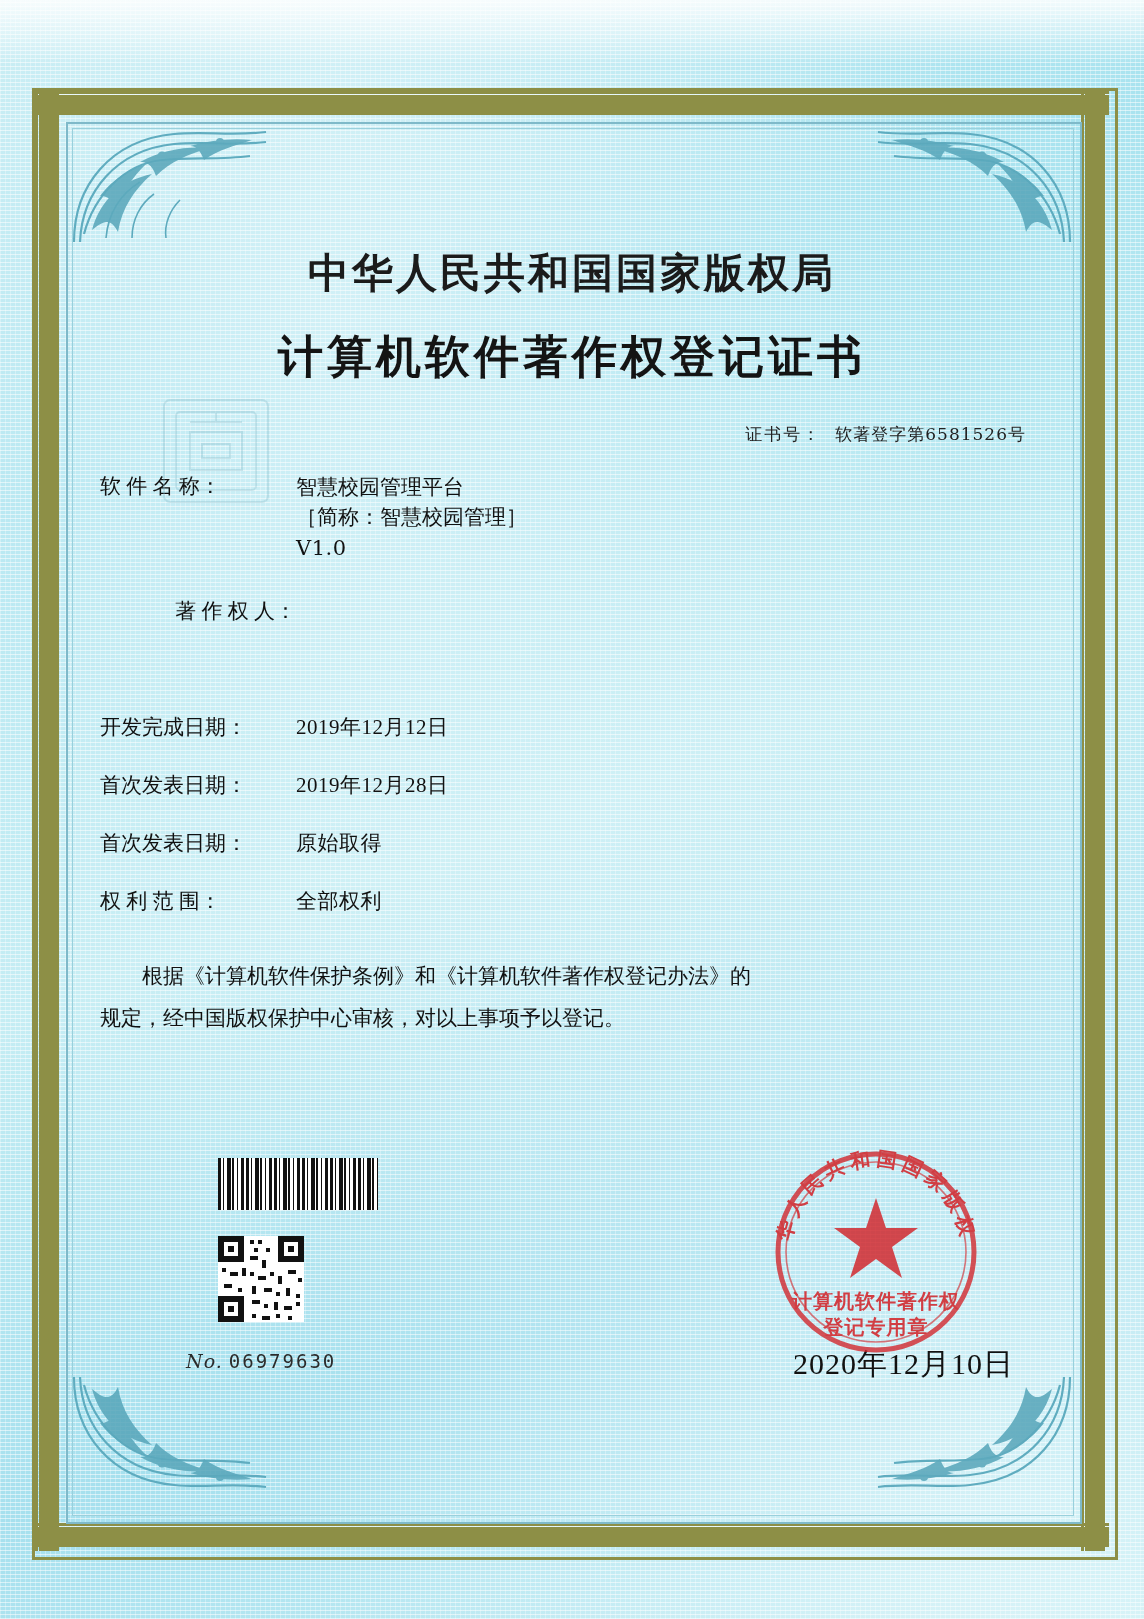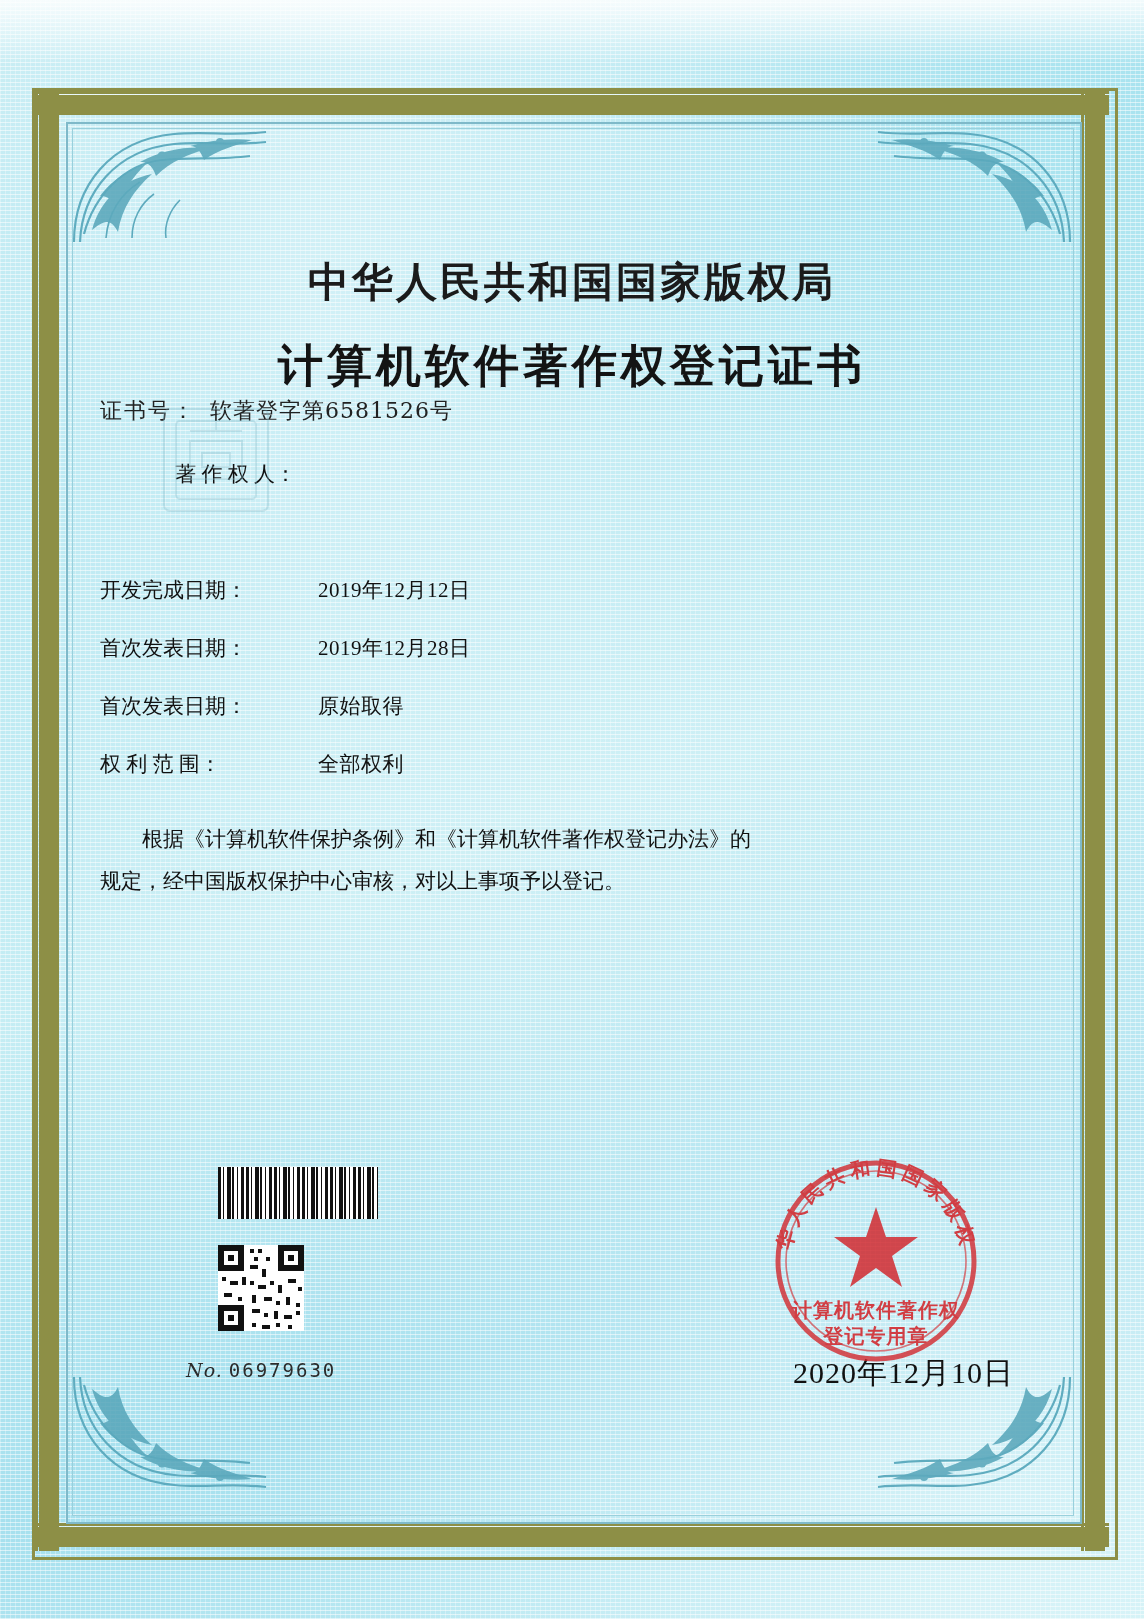--- a/index.html
+++ b/index.html
@@ -98,21 +98,21 @@
   }
   .corner svg { display:block; }
   .corner-tl { left: 70px;  top: 126px; }
   .corner-tr { right: 70px; top: 126px; transform: scaleX(-1); }
   .corner-bl { left: 70px;  bottom: 126px; transform: scaleY(-1); }
   .corner-br { right: 70px; bottom: 126px; transform: scale(-1,-1); }
 
   
   .content {
     position: absolute;
-    left: 100px; top: 159px;
+    left: 100px; top: 150px;
     width: 944px;
     height: 1342px;
   }
   .watermark-emblem {
     position: absolute;
     left: 56px;
     top: 242px;
     width: 120px;
     height: 118px;
     opacity: 0.30;
@@ -131,22 +131,24 @@
   .title-sub {
     text-align: center;
     font-size: 45px;
     letter-spacing: 4px;
     color: #141414;
     font-weight: bold;
     margin-top: 26px;
     font-family: "DejaVu Serif", serif;
   }
   .cert-no {
-    font-size: 22px;
+    text-align: right;
+    font-size: 17px;
     color: #222;
+    margin-top: 36px;
     padding-right: 18px;
     letter-spacing: 1px;
   }
   .cert-no .cn-label { letter-spacing: 2px; }
   .cert-no .cn-value { margin-left: 14px; font-family: "DejaVu Serif", serif; }
 
   .field {
     display: flex;
     align-items: flex-start;
     margin-top: 22px;
@@ -168,21 +170,20 @@
   .value-mono { font-family: "DejaVu Serif", serif; letter-spacing: 0.5px; }
 
   .spacer-lg { height: 58px; }
 
   .field-row {
     display: flex;
     align-items: baseline;
     margin-top: 30px;
     font-size: 21px;
     color: #111;
-    gap: 22px;
   }
   .field-row .label {
     width: 196px;
     flex: 0 0 196px;
     white-space: nowrap;
   }
   .field-row .value { letter-spacing: 0.5px; }
 
   .statement {
     margin-top: 40px;
@@ -363,20 +364,28 @@
       </svg>
     </div>
 
     <div class="title-main">中华人民共和国国家版权局</div>
     <div class="title-sub">计算机软件著作权登记证书</div>
 
     <div class="cert-no">
       <span class="cn-label">证书号：</span><span class="cn-value">软著登字第6581526号</span>
     </div>
 
+    <div class="field" style="margin-top:26px;">
+      <div class="label">软 件 名 称：</div>
+      <div class="value">
+        <span>智慧校园管理平台</span>
+        <span class="line2">［简称：智慧校园管理］</span>
+        <span class="line3 value-mono">V1.0</span>
+      </div>
+    </div>
 
     <div class="field" style="margin-top:34px;text-align:right;">
       <div class="label">著 作 权 人：</div>
     </div>
 
     <div class="spacer-lg"></div>
 
     <div class="field-row">
       <div class="label">开发完成日期：</div>
       <div class="value">2019年12月12日</div>

